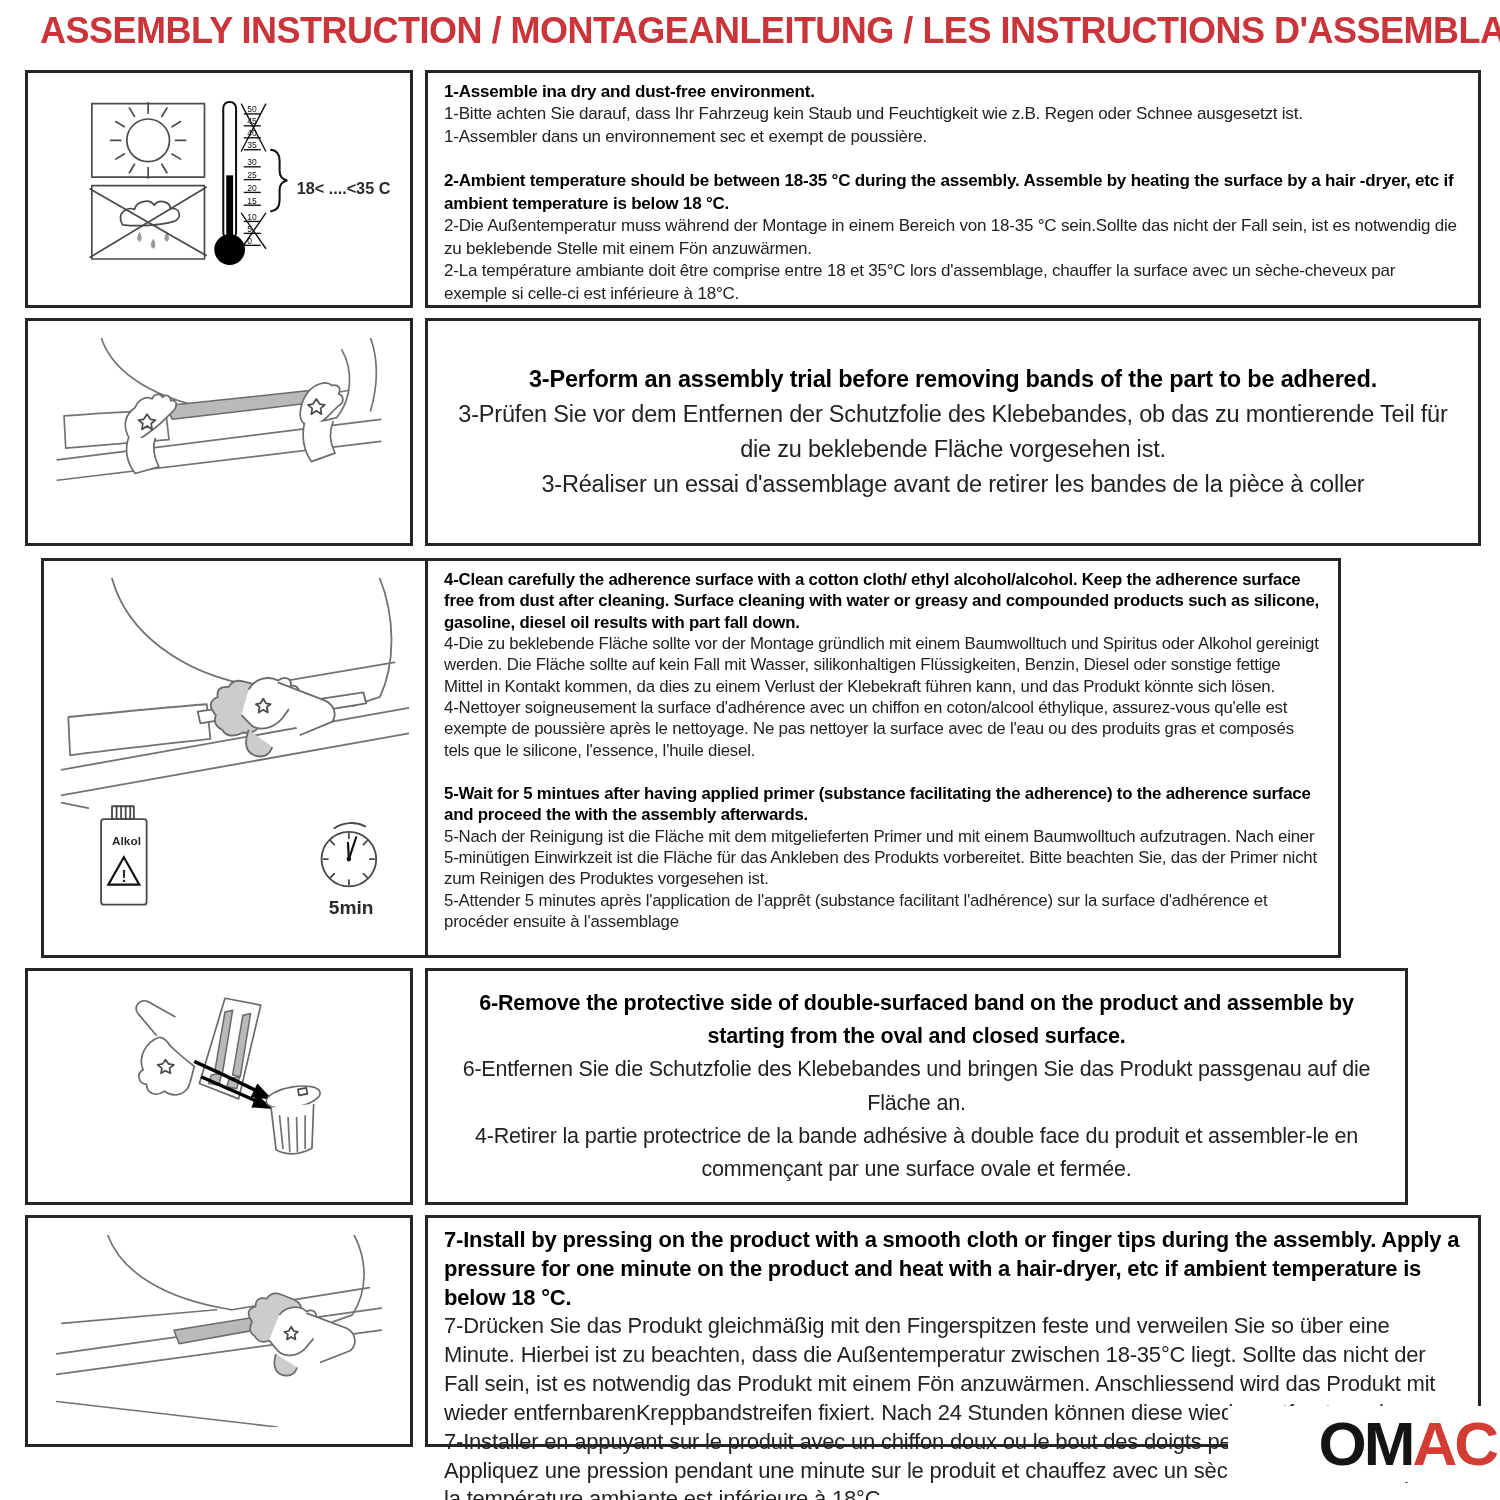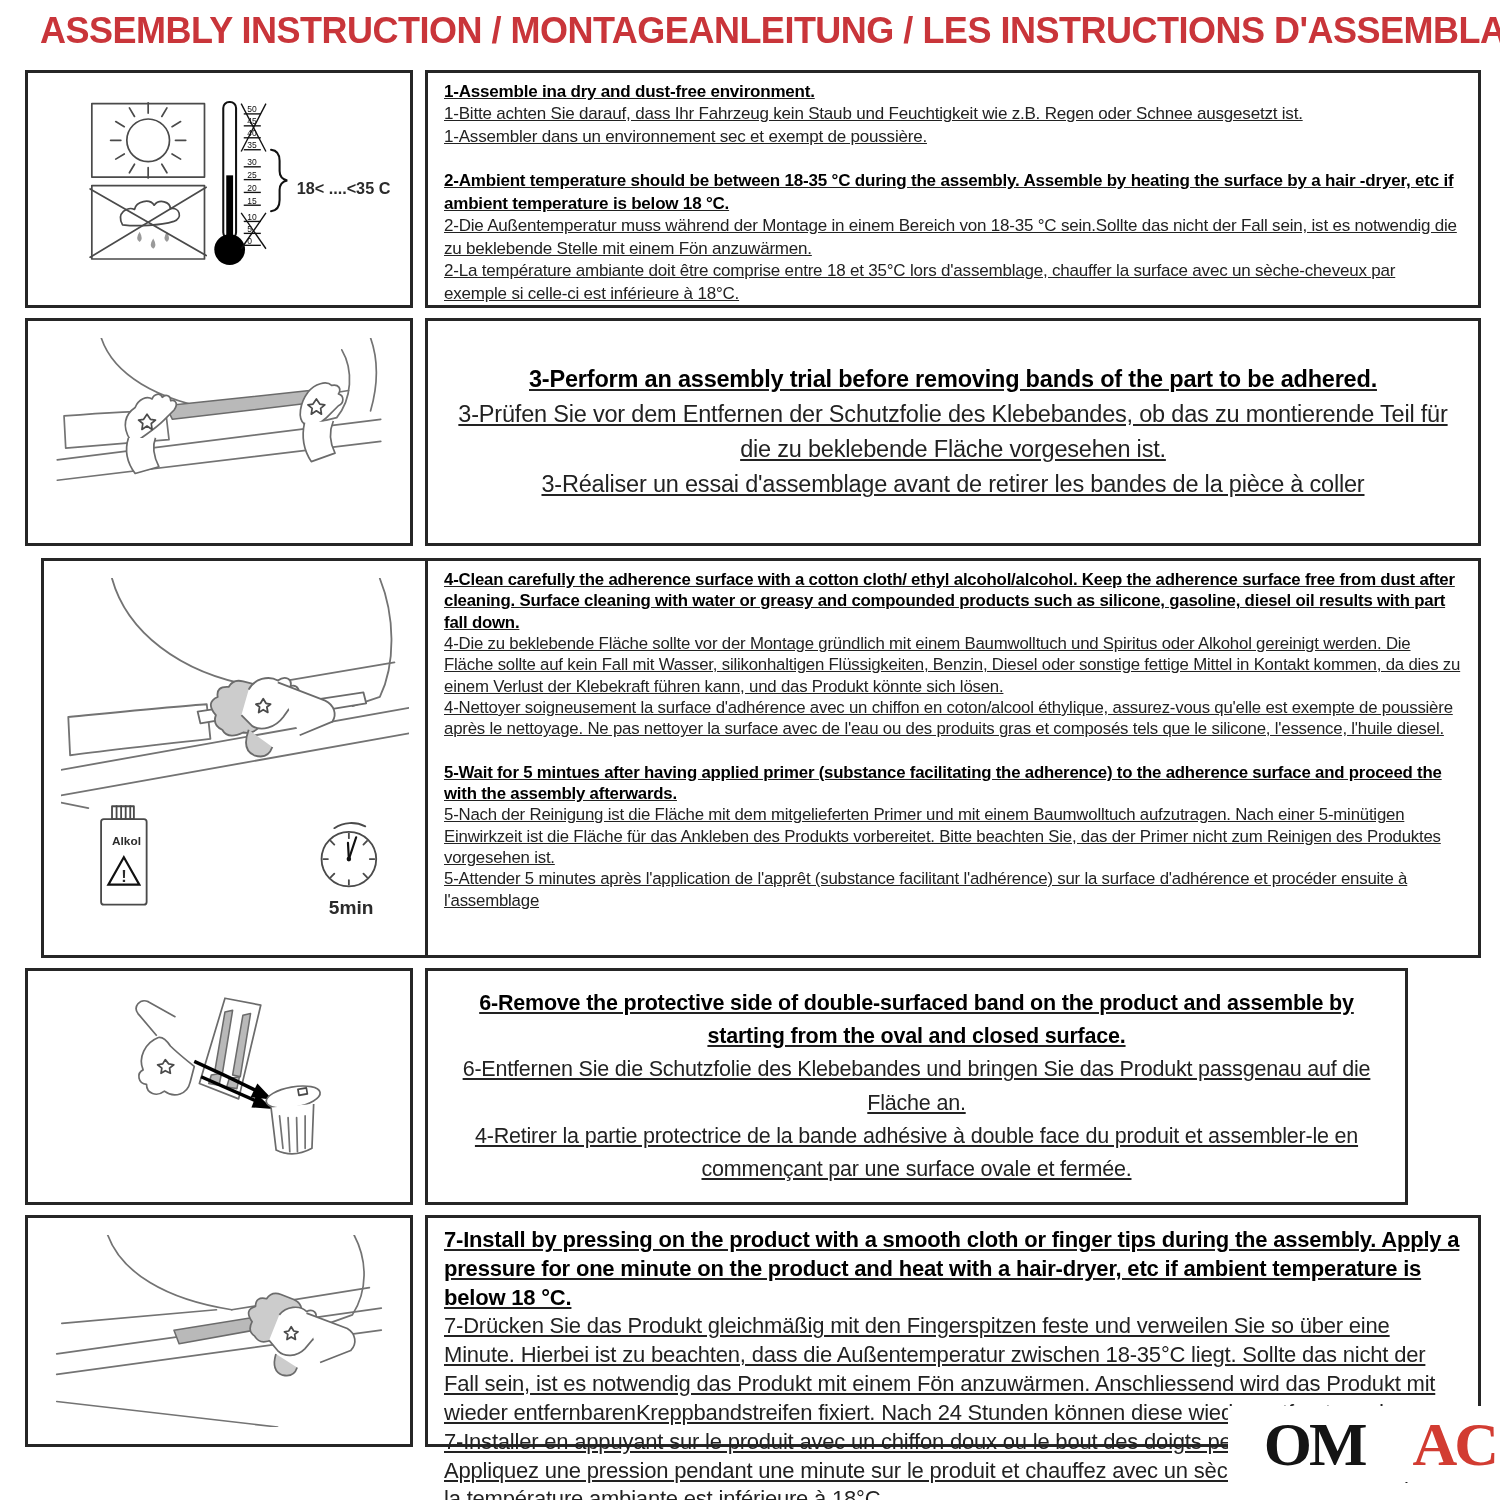--- a/index.html
+++ b/index.html
@@ -3,21 +3,21 @@
 <meta charset="utf-8">
 <style>
   html,body{margin:0;padding:0;background:#ffffff;}
   .page{position:relative;width:1500px;height:1500px;background:#fff;overflow:hidden;
         font-family:"Liberation Sans", sans-serif;}
   .title{position:absolute;left:40px;top:10px;width:1440px;margin:0;
          font-size:36px;font-weight:700;letter-spacing:-0.5px;color:#c9353a;white-space:nowrap;}
   .box{position:absolute;background:#fff;border:3px solid #262626;box-sizing:border-box;}
   .imgbox{padding:17px;}
   .imgbox svg{display:block;width:100%;height:100%;}
-  .tbox{color:#222;text-decoration:underline;}
+  .tbox{color:#222;}
   .tbox p{margin:0;letter-spacing:-0.2px;}
   .tbox p.b{font-weight:700;color:#000;}
   .tbox p.gap{margin-top:22px;}
   .pad{padding:8px 16px;}
   .center{display:flex;flex-direction:column;justify-content:center;padding:0 16px;text-align:center;}
   .fs1 p{font-size:17px;line-height:1.32;}
   .fs2 p{font-size:23.5px;line-height:1.5;}
   .fs3 p{font-size:16.8px;line-height:1.27;}
   .fs4 p{font-size:21.5px;line-height:1.55;}
   .fs5 p{font-size:22px;line-height:1.31;}
@@ -27,22 +27,22 @@
   .lnk{fill:none;stroke:#111;stroke-width:2.4;stroke-linecap:round;}
   .white{fill:#fff;stroke:#6b6b6b;stroke-width:2;stroke-linejoin:round;}
   .grayfill{fill:#b9b9b9;stroke:#6b6b6b;stroke-width:1.8;stroke-linejoin:round;}
   .cloth{fill:#cccccc;stroke:#6b6b6b;stroke-width:2;stroke-linejoin:round;}
   .tick{stroke:#111;stroke-width:1.6;}
   .num{font-family:"Liberation Sans",sans-serif;font-size:10px;fill:#111;}
   .lbl{font-family:"Liberation Sans",sans-serif;font-weight:700;fill:#2b2b2b;}
   
   .logo{position:absolute;left:1228px;top:1406px;width:268px;height:76px;background:#fff;
         display:flex;align-items:center;justify-content:flex-end;
-        font-family:Liberation Serif, serif;font-weight:900;font-size:62px;
-        letter-spacing:-3px;line-height:1;gap:48px;}
+        font-family:Liberation Sans, sans-serif;font-weight:900;font-size:62px;
+        letter-spacing:-3px;line-height:1;}
   .logo .blk{color:#141414;}
   .logo .red{color:#d23c32;}
 </style>
 </head>
 <body>
 
 <div class="page">
 
   <h1 class="title">ASSEMBLY INSTRUCTION / MONTAGEANLEITUNG / LES INSTRUCTIONS D'ASSEMBLAGE</h1>
 
@@ -193,21 +193,21 @@
           <line class="lnd" x1="336" y1="288" x2="332" y2="292"></line>
         <line class="lnd" x1="296" y1="328" x2="300" y2="324"></line>
           <line class="lnd" x1="336" y1="328" x2="332" y2="324"></line>
         <line class="lnk" x1="316" y1="308" x2="324" y2="284"></line>
         <line class="lnk" x1="316" y1="308" x2="315" y2="290"></line>
         <circle cx="316" cy="308" r="2.5" fill="#111"></circle>
         <text class="lbl" x="294" y="368" font-size="21">5min</text>
       </g>
     </svg>
   </div>
-  <div class="box tbox pad fs3" style="left:425px;top:558px;width:1056px;height:400px;">
+  <div class="box tbox pad fs3" style="left:425px;top:558px;width:916px;height:400px;">
     <p class="b">4-Clean carefully the adherence surface with a cotton cloth/ ethyl alcohol/alcohol. Keep the adherence surface free from dust after cleaning. Surface cleaning with water or greasy and compounded products such as silicone, gasoline, diesel oil results with part fall down.</p>
     <p>4-Die zu beklebende Fläche sollte vor der Montage gründlich mit einem Baumwolltuch und Spiritus oder Alkohol gereinigt werden. Die Fläche sollte auf kein Fall mit Wasser, silikonhaltigen Flüssigkeiten, Benzin, Diesel oder sonstige fettige Mittel in Kontakt kommen, da dies zu einem Verlust der Klebekraft führen kann, und das Produkt könnte sich lösen.</p>
     <p>4-Nettoyer soigneusement la surface d'adhérence avec un chiffon en coton/alcool éthylique, assurez-vous qu'elle est exempte de poussière après le nettoyage. Ne pas nettoyer la surface avec de l'eau ou des produits gras et composés tels que le silicone, l'essence, l'huile diesel.</p>
     <p class="b gap">5-Wait for 5 mintues after having applied primer (substance facilitating the adherence) to the adherence surface and proceed the with the assembly afterwards.</p>
     <p>5-Nach der Reinigung ist die Fläche mit dem mitgelieferten Primer und mit einem Baumwolltuch aufzutragen. Nach einer 5-minütigen Einwirkzeit ist die Fläche für das Ankleben des Produkts vorbereitet. Bitte beachten Sie, das der Primer nicht zum Reinigen des Produktes vorgesehen ist.</p>
     <p>5-Attender 5 minutes après l'application de l'apprêt (substance facilitant l'adhérence) sur la surface d'adhérence et procéder ensuite à l'assemblage</p>
   </div>
 
   <div class="box imgbox" style="left:25px;top:968px;width:388px;height:237px;">
     <svg viewBox="0 0 382 231">

